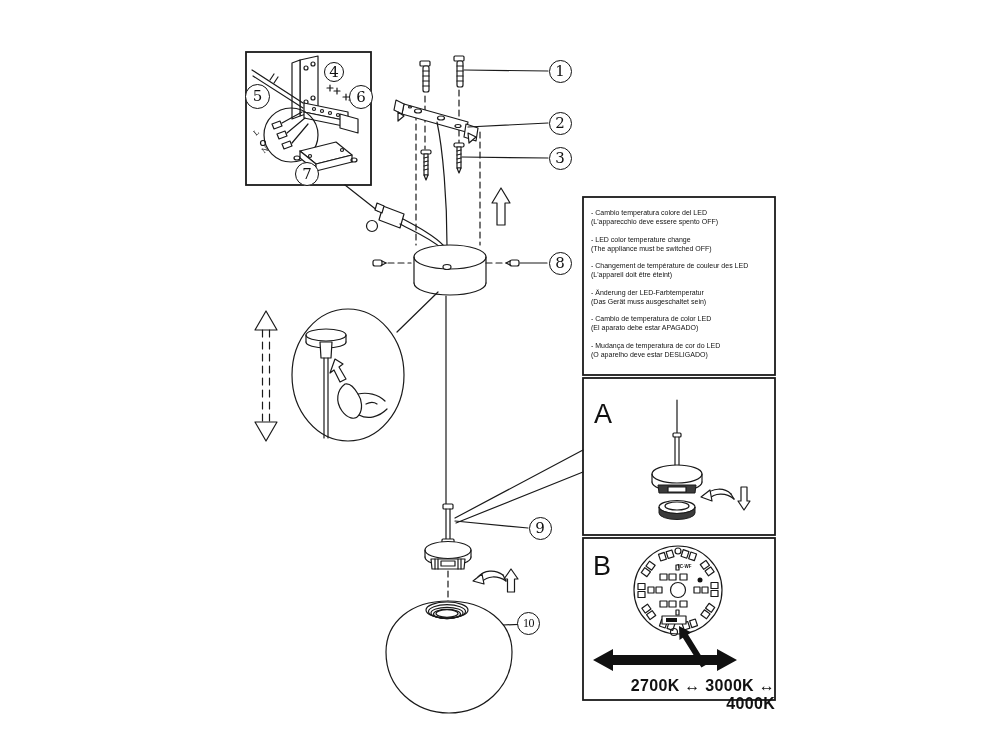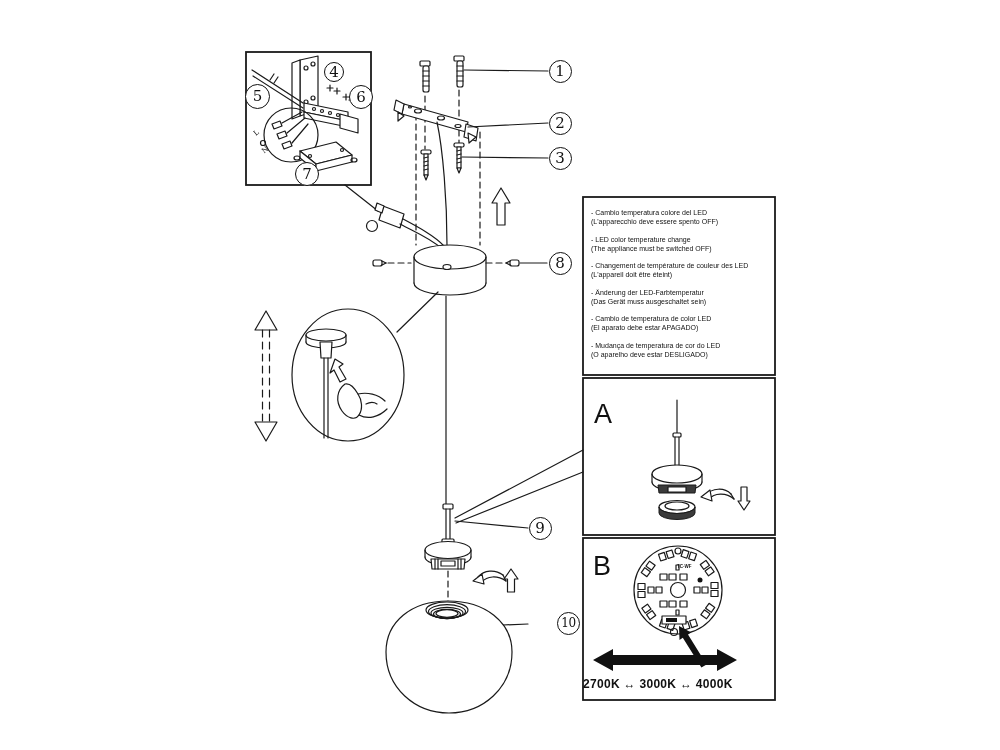--- a/index.html
+++ b/index.html
@@ -13,22 +13,22 @@
   .fb{fill:#111111;stroke:none;}
   .dash{stroke-dasharray:6 4;}
   .dash2{stroke-dasharray:7 5;}
   .co{position:absolute;box-sizing:border-box;border:1.5px solid #111;border-radius:50%;
       background:#fff;display:flex;align-items:center;justify-content:center;
       font-family:"DejaVu Serif",serif;font-size:15px;line-height:1;}
   .co.two{font-size:12px;letter-spacing:-.5px;}
   .panel-letter{position:absolute;font-size:27px;font-family:"Liberation Sans",sans-serif;}
   .tiny-rot{position:absolute;font-size:7px;font-family:"DejaVu Serif",serif;transform:rotate(-38deg);}
   .pcb-txt{position:absolute;font-size:4.5px;font-weight:bold;}
-  .temp-scale{position:absolute;left:583px;top:677px;width:192px;text-align:left;
-      font-size:12px;font-weight:600;letter-spacing:.3px;}
+  .temp-scale{position:absolute;left:583px;top:677px;width:192px;text-align:right;
+      font-size:16px;font-weight:600;letter-spacing:.3px;}
   .instructions{position:absolute;left:583px;top:197px;width:192px;height:178px;
       box-sizing:border-box;padding:11px 5px 0 8px;}
   .instr-item{margin-bottom:8.6px;}
   .instr-item div{font-size:7px;line-height:9px;white-space:nowrap;}
 </style>
 </head>
 <body>
 
 <div class="stage">
 
@@ -359,21 +359,21 @@
     </div>
   <div class="co" style="left:295px;top:162px;width:24px;height:24px;">
       <span>7</span>
     </div>
   <div class="co" style="left:548.5px;top:251.5px;width:23px;height:23px;">
       <span>8</span>
     </div>
   <div class="co" style="left:528.5px;top:516.5px;width:23px;height:23px;">
       <span>9</span>
     </div>
-  <div class="co two" style="left:557px;top:611.5px;width:23px;height:23px;">
+  <div class="co two" style="left:517px;top:611.5px;width:23px;height:23px;font-family:Liberation Serif, serif;">
       <span>10</span>
     </div>
 
   <div class="tiny-rot" style="left:254px;top:129px;">L</div>
   <div class="tiny-rot" style="left:262px;top:146px;">N</div>
 
   <div class="instructions">
     <div class="instr-item">
       <div>- Cambio temperatura colore del LED</div>
       <div>(L'apparecchio deve essere spento OFF)</div>

